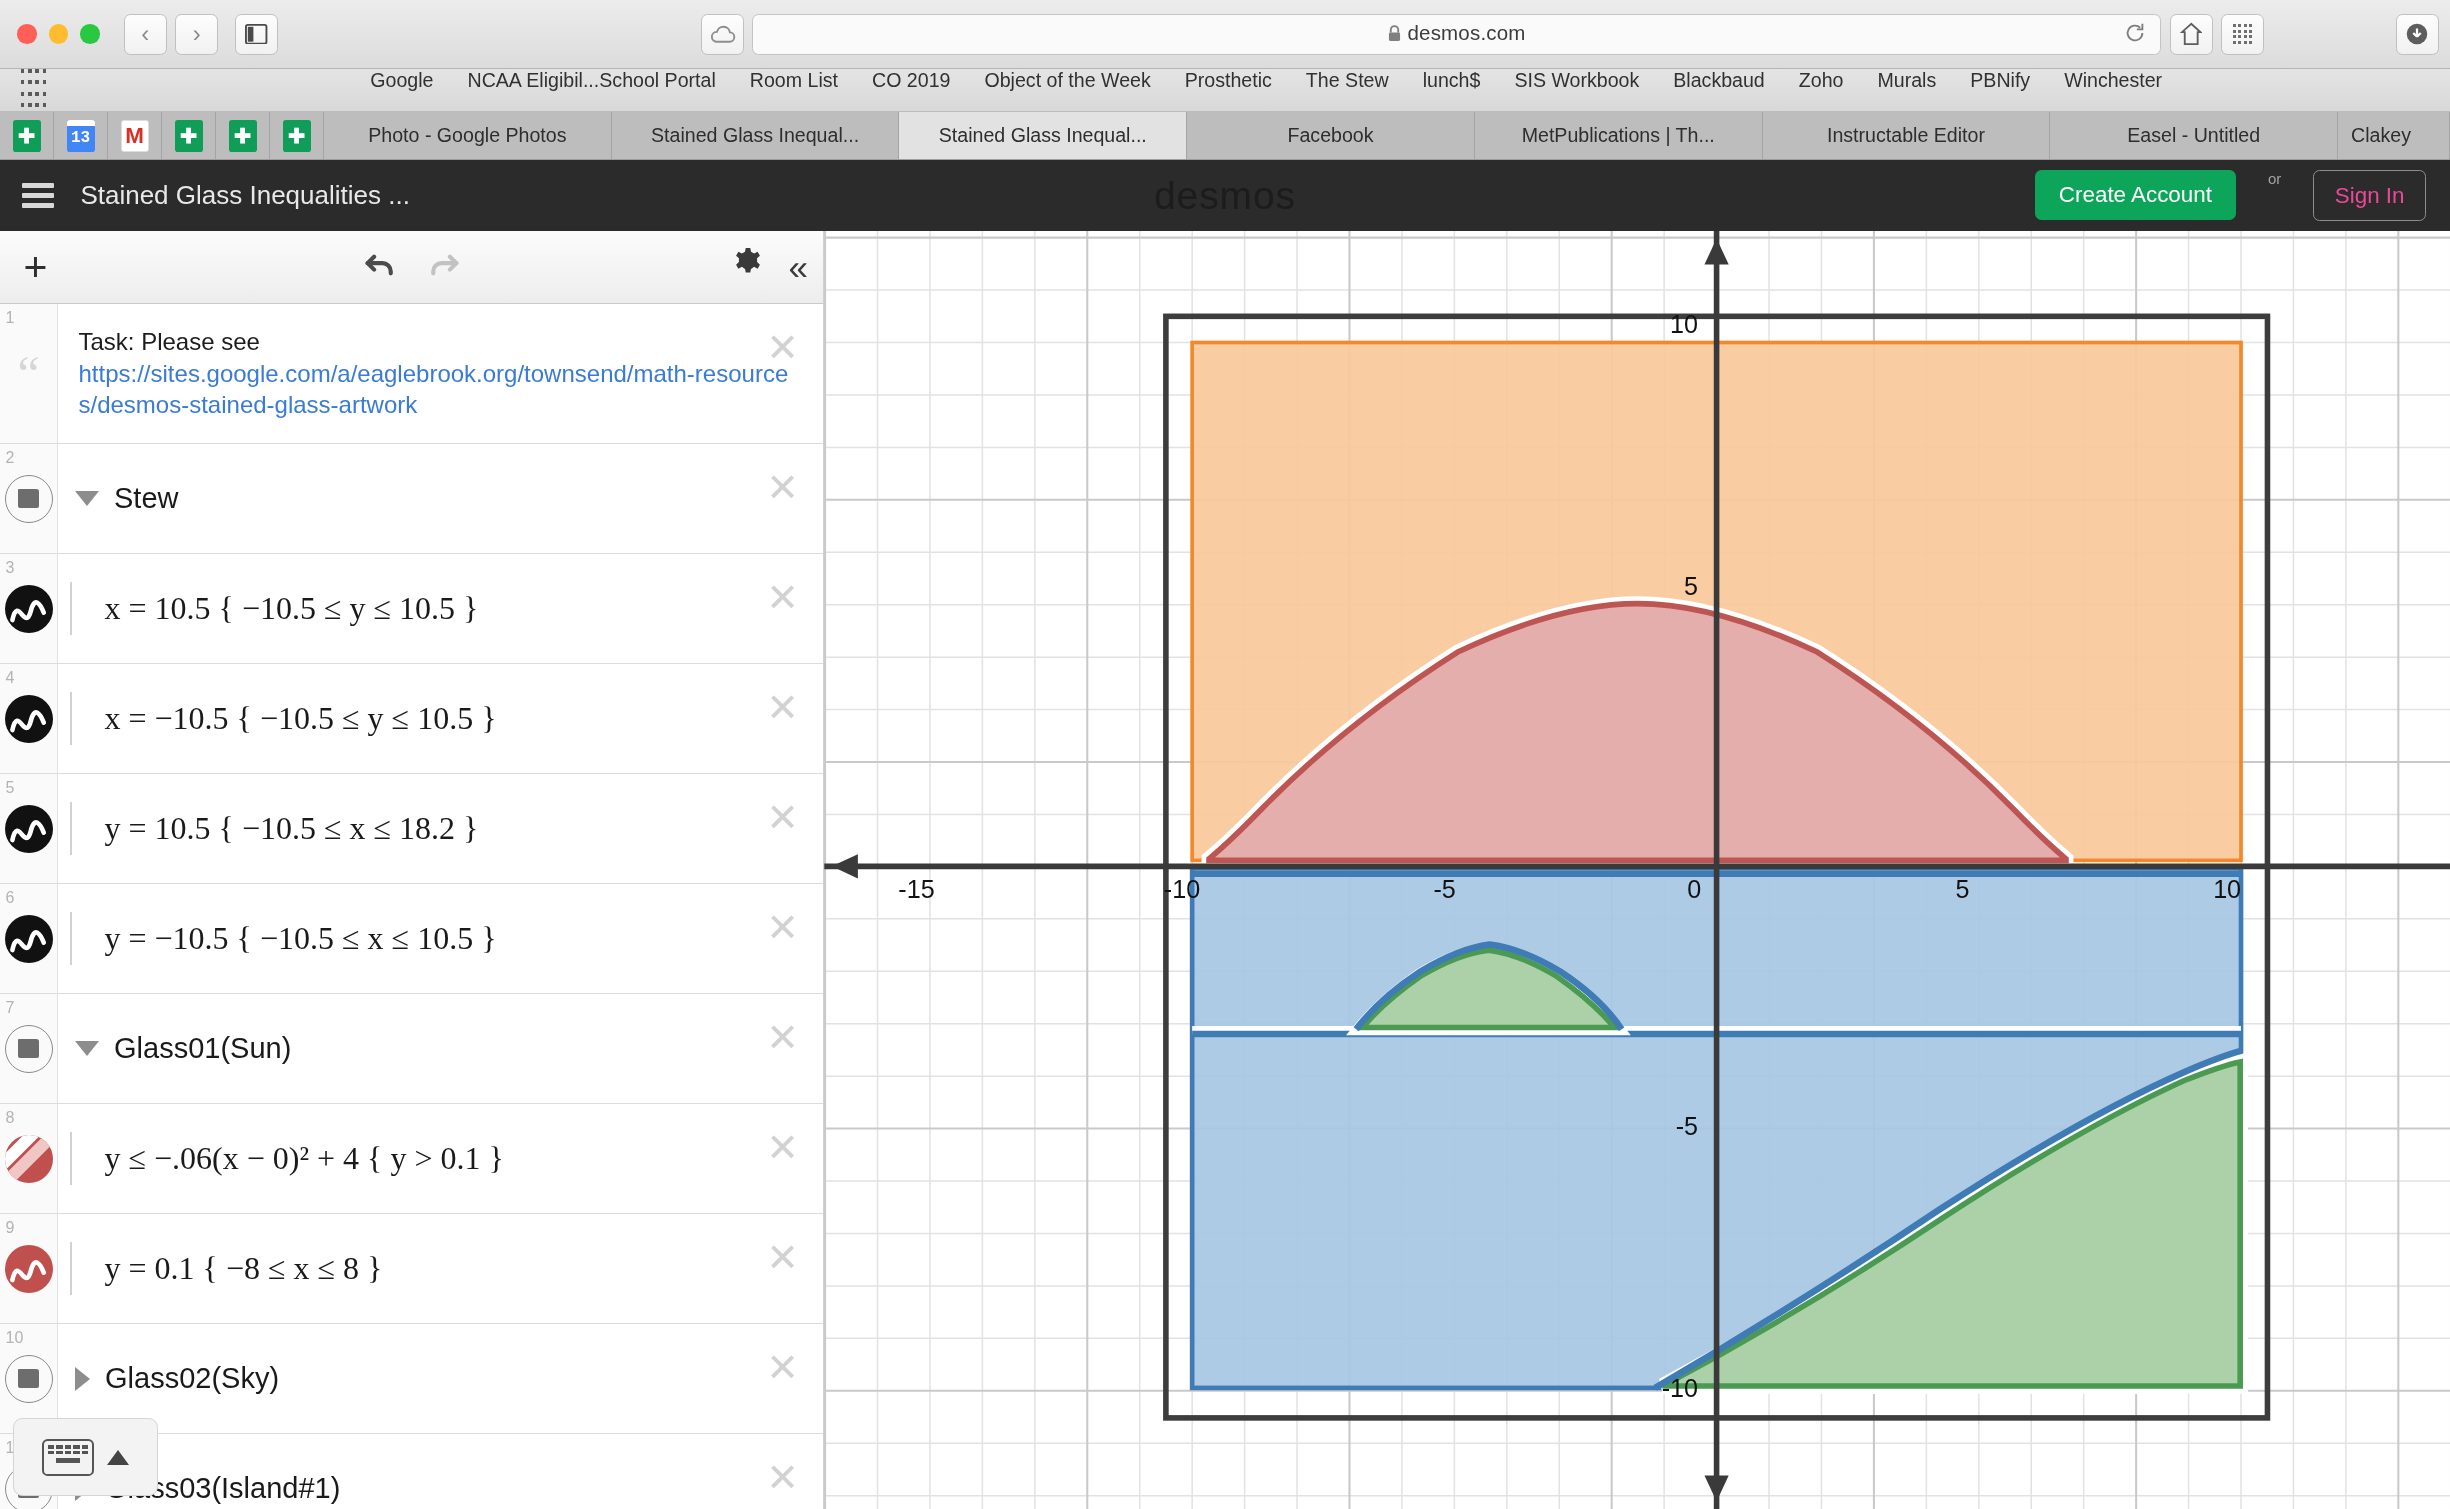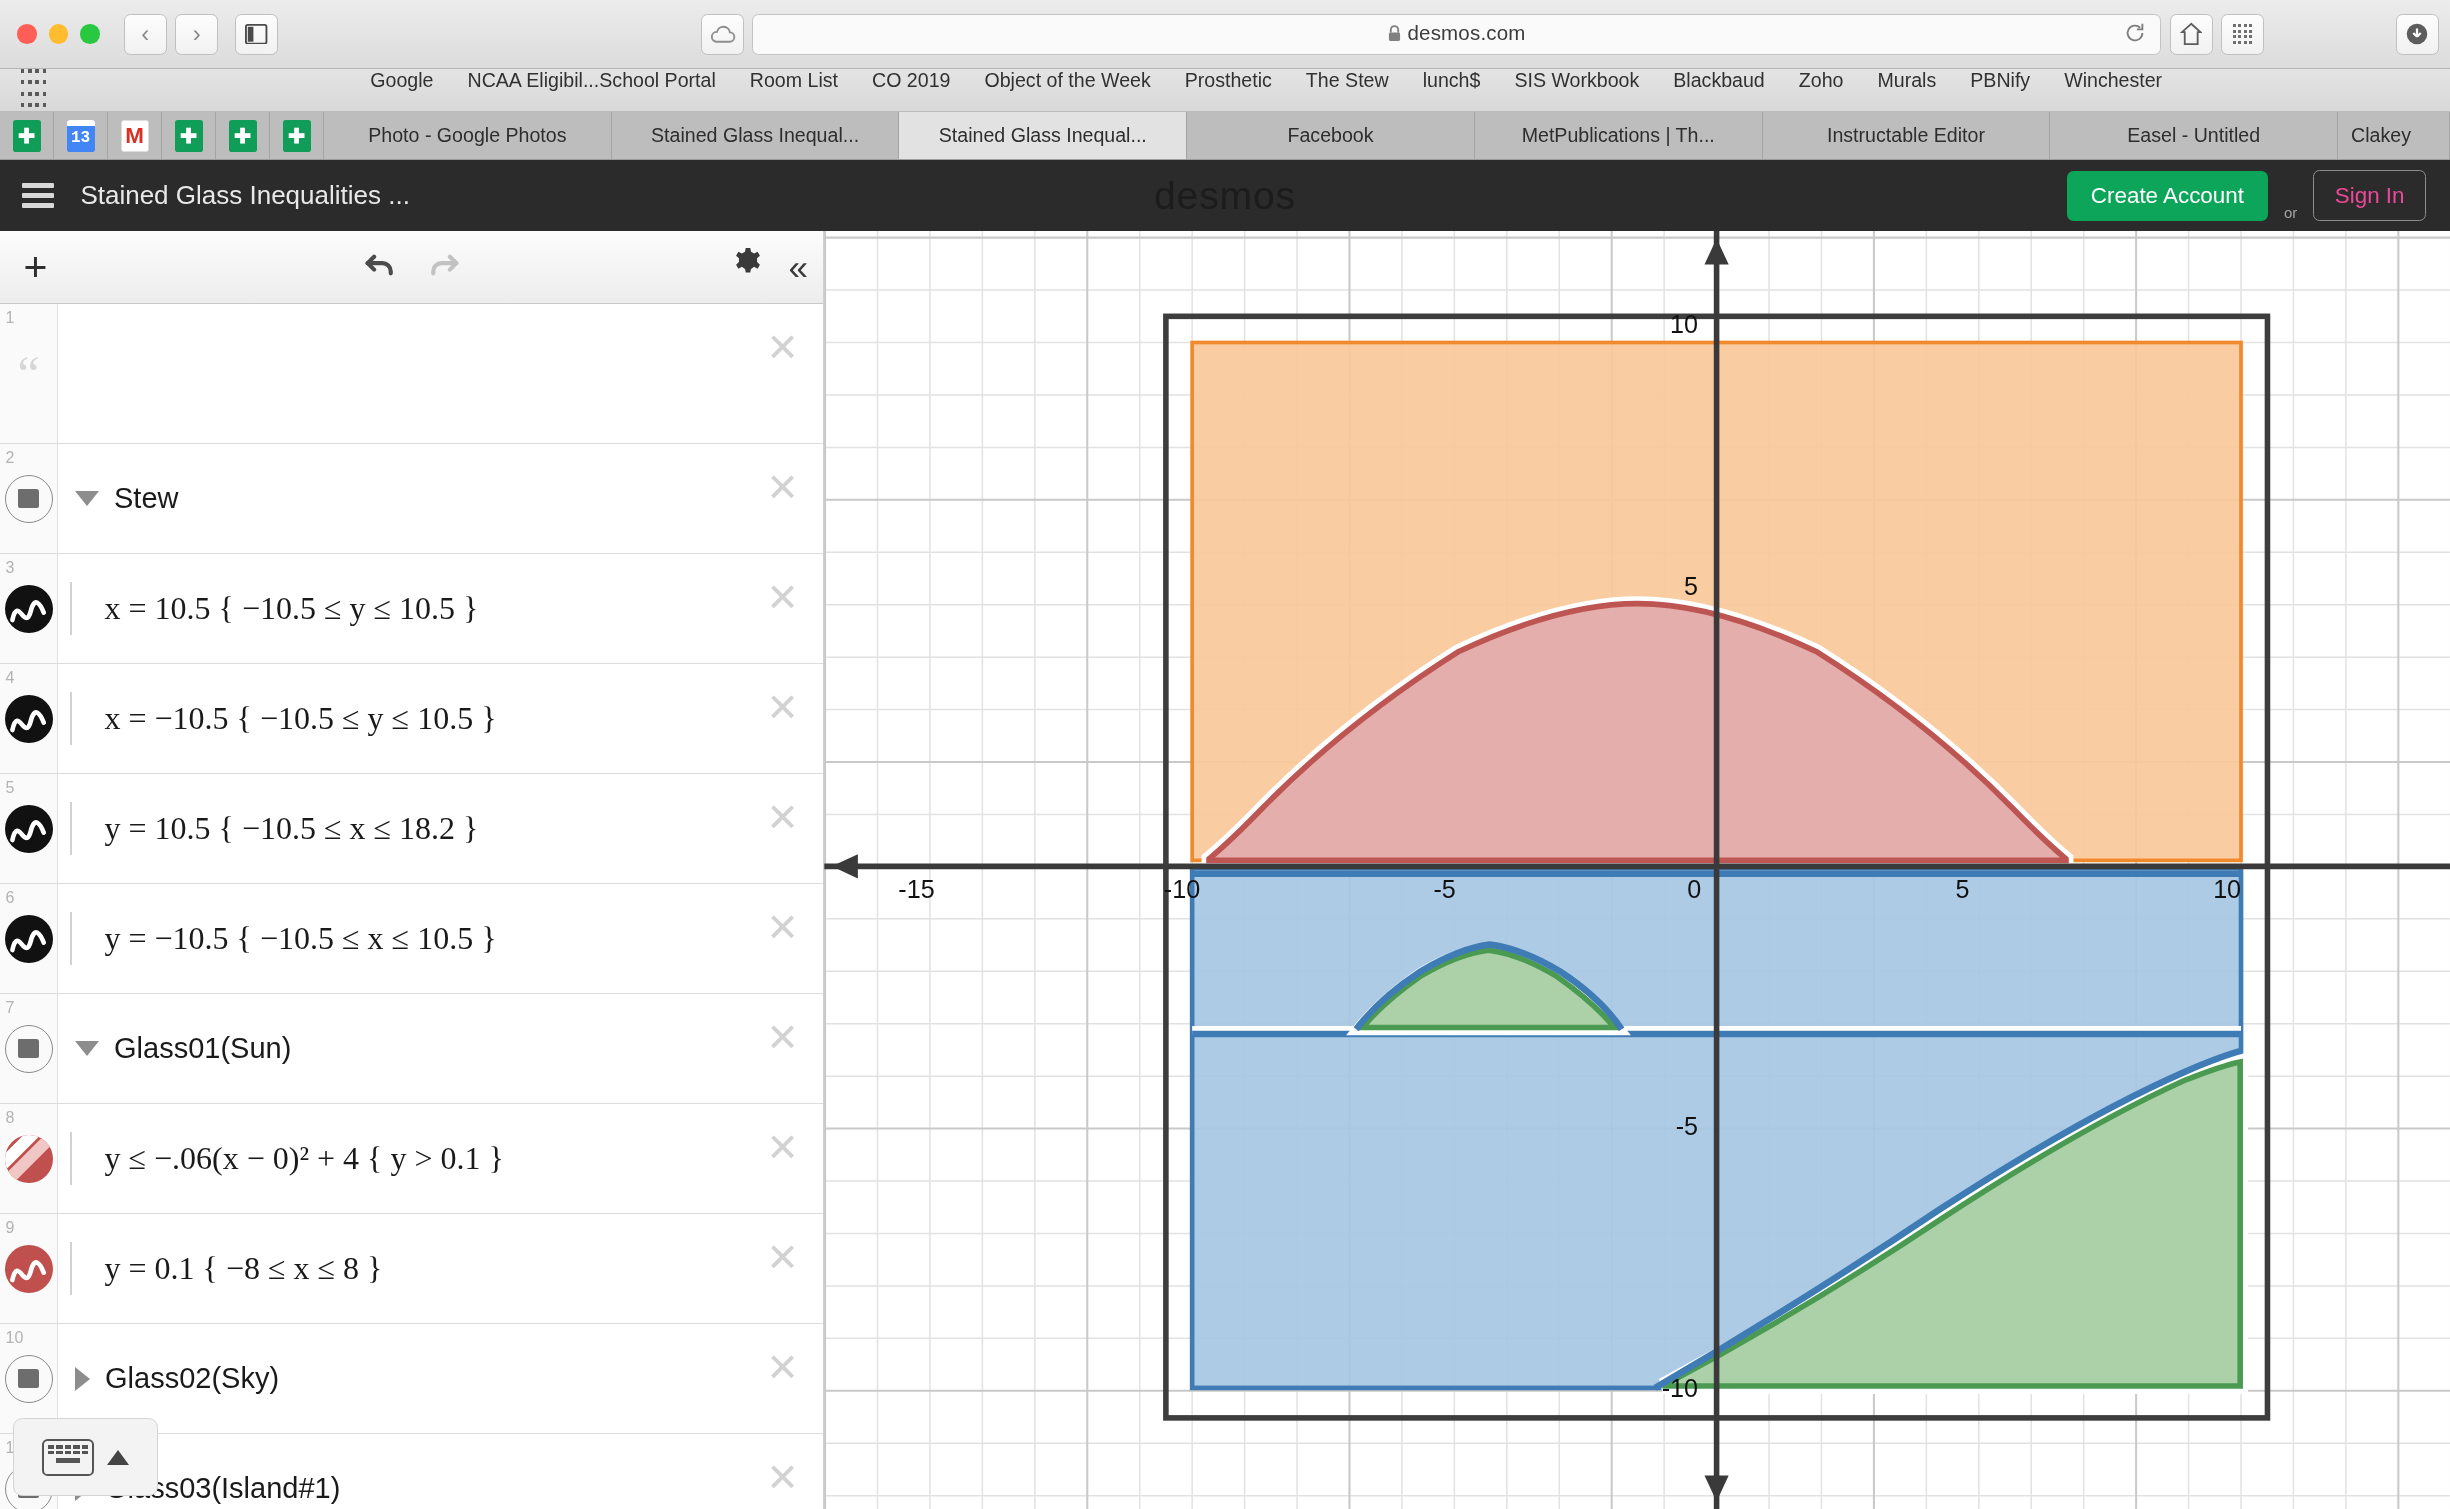--- a/index.html
+++ b/index.html
@@ -115,21 +115,21 @@
     padding: 0 22.4px;
     position: relative;
   }
   .hamburger { display: flex; flex-direction: column; gap: 5.6px; margin-right: 26px; }
   .hamburger i { width: 32px; height: 4.7px; background: #d8d8d8; display: block; border-radius: 0.9px; }
   .doc-title { color: #e8e8e8; font-size: 26px; }
   .desmos-logo {
     position: absolute; left: 50%; transform: translateX(-50%);
     font-size: 39px; color: #1c1c1c; letter-spacing: 0.9px;
   }
-  .hdr-right { position: absolute; right: 24px; display: flex; align-items: flex-end; gap: 16px; }
+  .hdr-right { position: absolute; right: 24px; display: flex; align-items: flex-start; gap: 32px; }
   .btn-create {
     background: #0da55a; color: #fff;
     font-size: 22.4px; padding: 12px 24px;
     border-radius: 6.5px; border: none;
   }
   .or-text { color: #a3a3a3; font-size: 15px; }
   .btn-signin {
     background: transparent; color: #ec4899;
     font-size: 22.4px; padding: 11.2px 20.5px;
     border: 0.9px solid #8d8d8d; border-radius: 6.5px;
@@ -471,20 +471,24 @@
     </div>
 
     <div class="expr-list">
 
       <div class="expr-row" style="min-height:140px">
         <div class="expr-gutter">
           <span class="row-num">1</span>
           <span class="icon-quote">“</span>
         </div>
         <div class="expr-body">
+          <div class="note-text">
+            <span>Task: Please see</span>
+            <span class="note-link">https://sites.google.com/a/eaglebrook.org/townsend/math-resources/desmos-stained-glass-artwork</span>
+          </div>
           <span class="del-x">✕</span>
         </div>
       </div>
 
       <div class="expr-row">
         <div class="expr-gutter">
           <span class="row-num">2</span>
           <span class="icon-circle icon-folder">
               <span class="folder-glyph"></span>
             </span>

